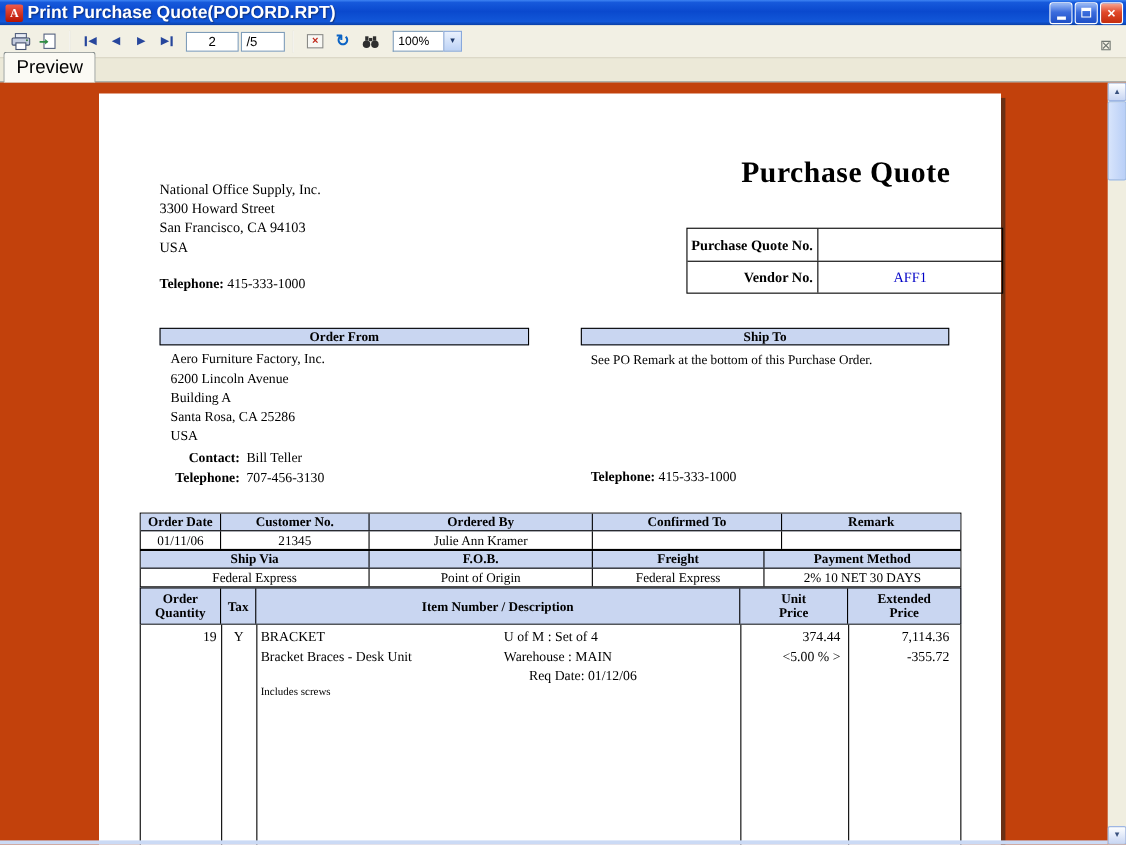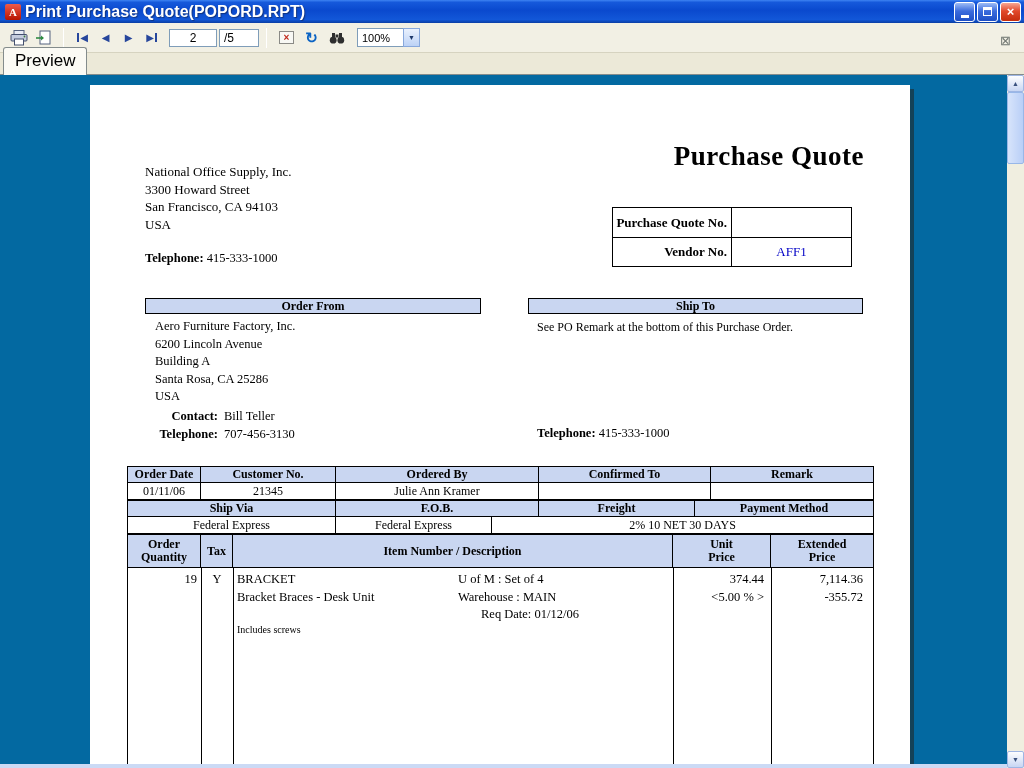--- a/index.html
+++ b/index.html
@@ -49,31 +49,31 @@
   .toolbar-right { position:absolute; right:6px; top:5px; }
   .boxglyph { font-size:13px; color:#6F7570; line-height:1; }
 
   
   .tabstrip { height:22px; flex:0 0 22px; background:#ECE9D8; border-bottom:1px solid #848C8C;
     display:flex; align-items:flex-end; padding-left:3px; }
   .tab { background:#FBFAF4; border:1px solid #848C8C; border-bottom:none; border-radius:3px 3px 0 0;
     font-size:17px; padding:3px 11px 4px; margin-bottom:-1px; position:relative; z-index:2; }
 
   
-  .preview { flex:1; position:relative; background:#0369a1; overflow:hidden; }
+  .preview { flex:1; position:relative; background:#c2410c; overflow:hidden; }
   .page { position:absolute; left:90px; top:10px; width:820px; height:1200px; background:#fff;
     box-shadow:4px 4px 0 rgba(35,35,30,0.55); }
   .page .r { position:absolute; font-family:"Liberation Serif",serif; color:#000; }
 
   .company-block { left:55px; top:78px; font-size:13px; line-height:17.5px; }
   .phone-line { left:55px; top:166px; font-size:12.5px; }
   .blabel { font-weight:bold; }
   .report-title { right:46px; top:56px; font-size:27px; font-weight:bold; letter-spacing:0.5px; }
 
-  .quote-box { left:522px; top:122px; width:240px; border:1px solid #000; }
+  .quote-box { left:534px; top:122px; width:288px; border:1px solid #000; }
   .qrow { display:flex; height:29px; }
   .qrow + .qrow { border-top:1px solid #000; }
   .qlabel { width:119px; border-right:1px solid #000; font-size:13px; font-weight:bold;
     display:flex; align-items:center; justify-content:flex-end; padding-right:4px; }
   .qvalue { flex:1; font-size:13px; display:flex; align-items:center; justify-content:center; }
   .blue-text { color:#0000C6; }
 
   .hdrbar { background:#C9D6F1; border:1px solid #000; height:16px; font-size:12px; font-weight:bold;
     display:flex; align-items:center; justify-content:center;text-align:right; }
   .of-bar { left:55px; top:213px; width:336px; }
@@ -274,20 +274,21 @@
 
       <div class="rtable" style="top:415px;">
         <div class="trow hdr">
           <div class="tc" style="width:208px">Ship Via</div>
           <div class="tc" style="width:203px">F.O.B.</div>
           <div class="tc" style="width:156px">Freight</div>
           <div class="tc">Payment Method</div>
         </div>
         <div class="trow">
           <div class="tc" style="width:208px">Federal Express</div>
+          <div class="tc" style="width:203px">Point of Origin</div>
           <div class="tc" style="width:156px">Federal Express</div>
           <div class="tc">2% 10 NET 30 DAYS</div>
         </div>
       </div>
 
       <div class="items-hdr">
         <div class="ihc" style="width:73px">Order
 Quantity</div>
         <div class="ihc" style="width:32px">Tax</div>
         <div class="ihc" style="width:440px">Item Number / Description</div>

